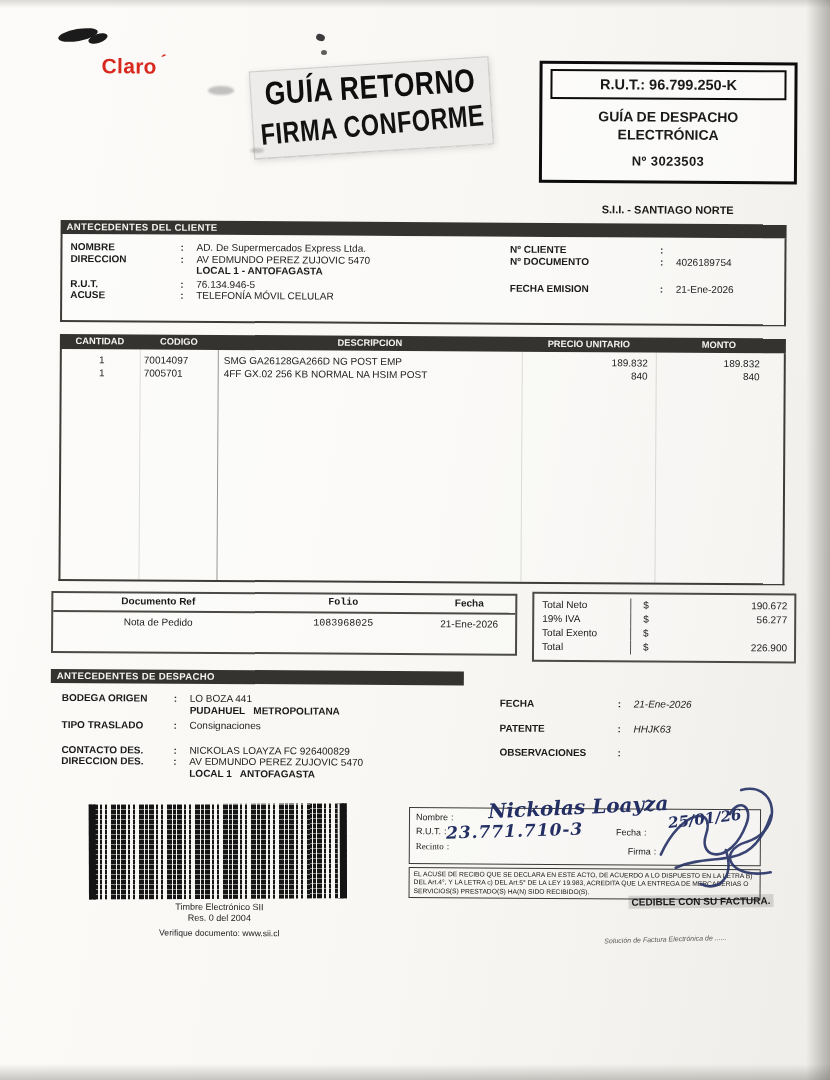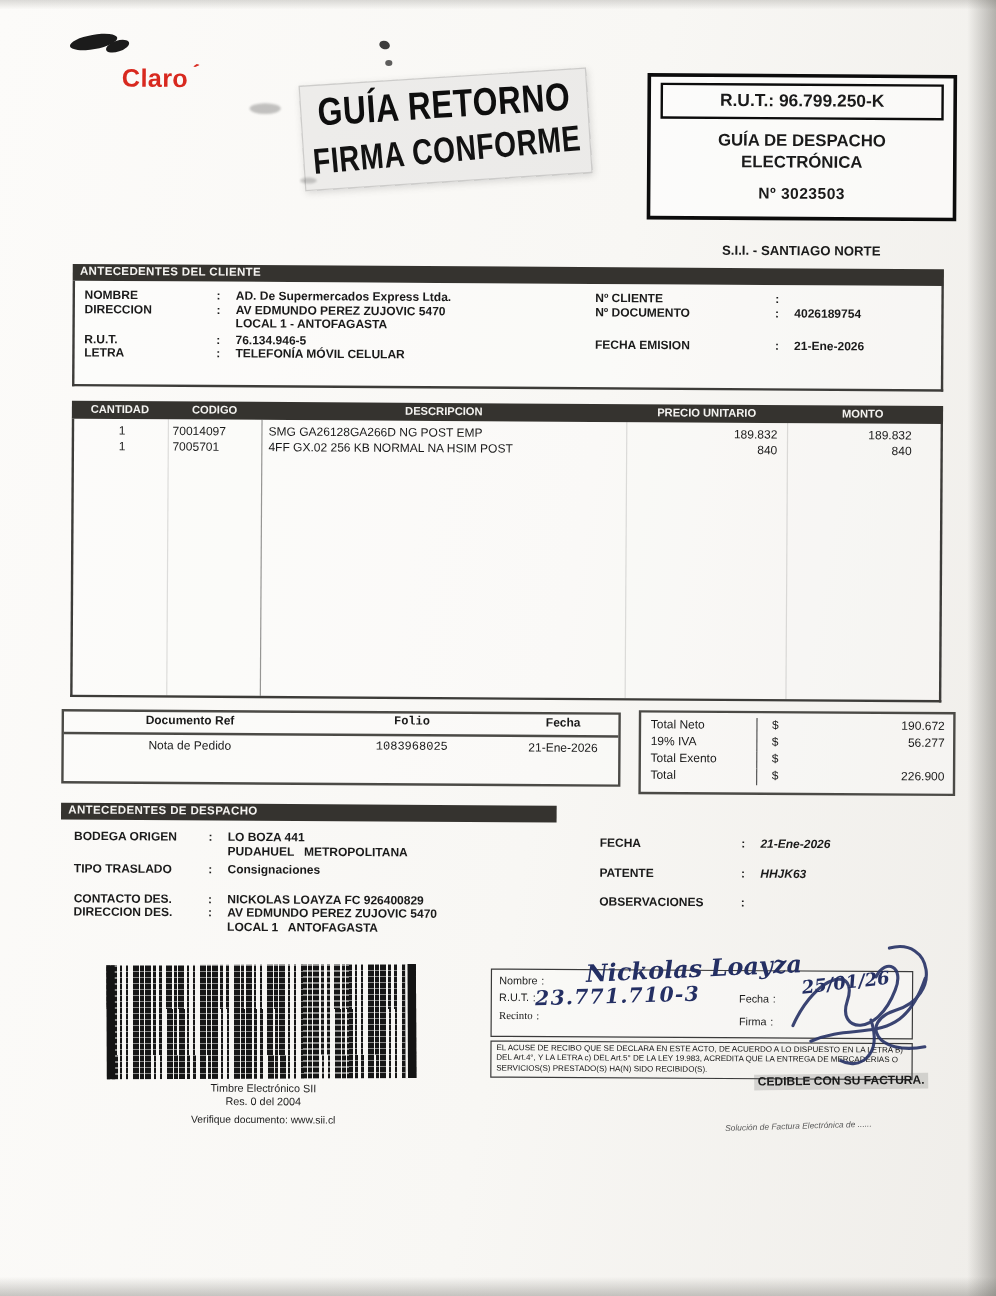--- a/index.html
+++ b/index.html
@@ -34,23 +34,23 @@
 
   
   .secbar{background:#35332f;color:#f4f3f0;font-weight:bold;font-size:9.6px;line-height:14px;height:14px;padding-left:6px;letter-spacing:.3px;}
   .cliente{position:absolute;left:62px;top:222px;width:726px;}
   .cliente-box{border:2px solid #3d3c39;border-top:none;box-sizing:border-box;padding:7px 6px 9px 8px;display:flex;font-size:10px;background:rgba(255,255,255,0.35);min-height:88px;}
   .ccol-l{width:57%;}
   .ccol-r{width:43%;padding-left:22px;box-sizing:border-box;}
   .frow{display:flex;line-height:11.6px;}
   .flabel{font-weight:bold;flex-shrink:0;}
   .ccol-l .flabel{width:110px;}
-  .ccol-r .flabel{width:150px;}
+  .ccol-r .flabel{width:150px;margin-left:14px;}
   .fcolon{width:16px;font-weight:bold;flex-shrink:0;}
-  .fvalue{font-weight:bold;white-space:nowrap;text-align:right;}
+  .fvalue{font-weight:normal;white-space:nowrap;text-align:right;}
   .ccol-l .fcont{margin-left:126px;font-weight:bold;line-height:11.6px;}
   .mt2{margin-top:2px;}.mt4{margin-top:4px;}.mt13{margin-top:13px;}.mt16{margin-top:16px;}
 
   
   .items{position:absolute;left:62px;top:336px;width:726px;}
   .items-head{display:flex;background:#35332f;color:#f4f3f0;font-weight:bold;font-size:9.3px;height:15px;line-height:15px;}
   .items-head div{text-align:center;padding:0;}
   .items-body{position:relative;border:2px solid #3d3c39;border-top:none;height:232px;box-sizing:border-box;padding-top:5px;font-size:10px;background:rgba(255,255,255,0.3);}
   .irow{display:flex;line-height:12.5px;}
   .ic1{width:80px;text-align:center;box-sizing:border-box;}
@@ -92,21 +92,21 @@
   .barcode::after{right:0;border-left:2px solid #f6f5f2;}
   .timbre{position:absolute;left:108px;top:903px;width:234px;text-align:center;font-size:9px;line-height:11px;color:#1c1c1c;}
   .timbre-verify{margin-top:4px;font-size:8.6px;}
 
   
   .acuse{position:absolute;left:414px;top:807px;width:352px;font-size:9px;}
   .acuse-box{position:relative;border:1.5px solid #3a3a3a;height:57px;box-sizing:border-box;background:rgba(255,255,255,0.3);}
   .aline{position:absolute;display:flex;left:6px;}
   .aline .alab{margin-right:3px;}
   .an{top:4px;}.ar{top:18px;}.are{top:33px;font-family:Liberation Serif, serif;}
-  .af{left:206px;top:18px;}.afi{left:206px;top:37px;}
+  .af{left:206px;top:18px;}.afi{left:218px;top:37px;}
   .hw{position:absolute;font-family:"DejaVu Serif",serif;font-style:italic;font-weight:bold;color:#242f63;white-space:nowrap;}
   .hw-nombre{left:78px;top:-14px;font-size:20px;transform:rotate(-3deg);}
   .hw-rut{left:36px;top:12px;font-size:17px;transform:rotate(-2deg);letter-spacing:1px;}
   .hw-fecha{left:258px;top:0;font-size:15px;transform:rotate(-7deg);}
   .sig-svg{position:absolute;left:236px;top:-30px;width:155px;height:125px;pointer-events:none;}
   .legal{border:1.5px solid #3a3a3a;margin-top:3px;padding:2px 4px;font-size:6.7px;line-height:8.3px;color:#151515;box-sizing:border-box;min-height:30px;}
   .cedible{position:absolute;left:220px;top:86px;font-weight:bold;font-size:10px;background:rgba(70,70,70,0.18);padding:1px 3px;transform:rotate(-1deg);white-space:nowrap;}
   .footer-note{position:absolute;left:610px;top:934px;font-size:7px;font-style:italic;color:#5a5a5a;transform:rotate(-2deg);}
 </style>
 </head>
@@ -146,21 +146,21 @@
             <span class="fcolon">:</span>
             <span class="fvalue">AV EDMUNDO PEREZ ZUJOVIC 5470</span>
           </div>
           <div class="fcont">LOCAL 1 -  ANTOFAGASTA</div>
           <div class="frow mt2">
             <span class="flabel">R.U.T.</span>
             <span class="fcolon">:</span>
             <span class="fvalue">76.134.946-5</span>
           </div>
           <div class="frow">
-            <span class="flabel">LETRA</span>
+            <span class="flabel">ACUSE</span>
             <span class="fcolon">:</span>
             <span class="fvalue">TELEFONÍA MÓVIL CELULAR</span>
           </div>
         </div>
         <div class="ccol-r">
           <div class="frow">
             <span class="flabel">Nº CLIENTE</span>
             <span class="fcolon">:</span>
             <span class="fvalue"></span>
           </div>

